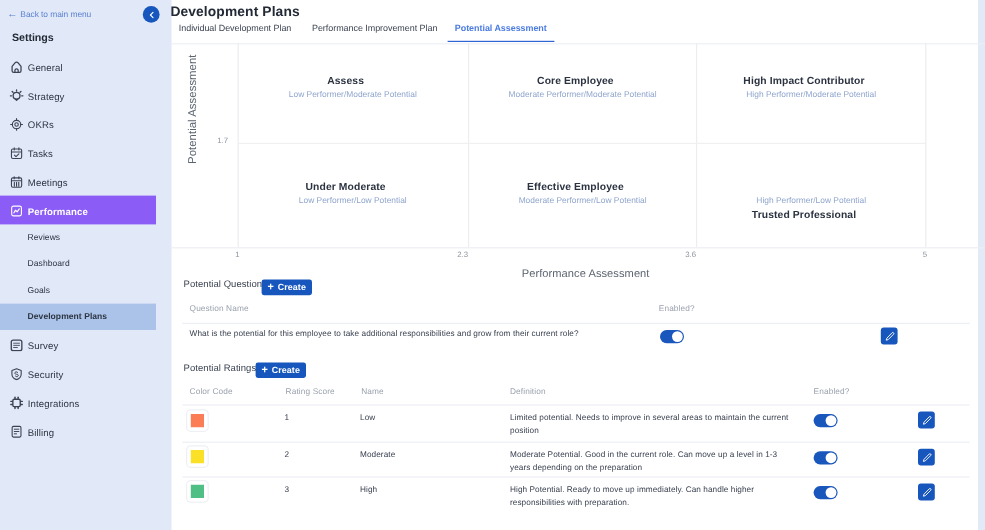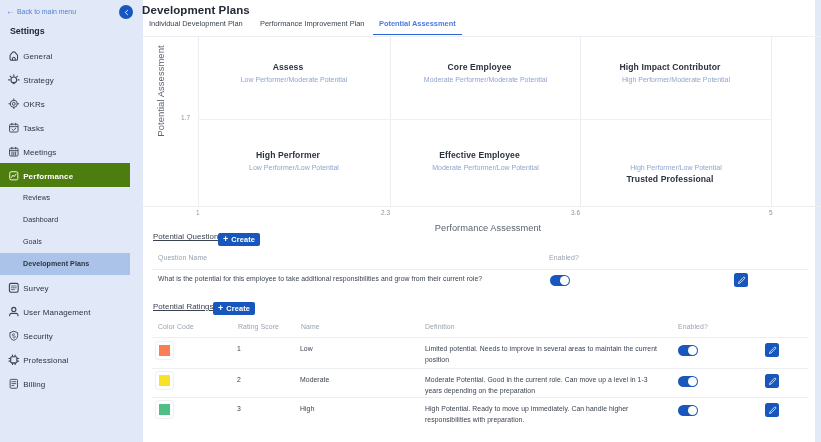--- a/index.html
+++ b/index.html
@@ -15,21 +15,21 @@
   .settings-title{position:absolute;left:10px;top:26px;font-size:8.9px;font-weight:bold;
                   color:#232a36;letter-spacing:-.05px;}
 
   .nav{position:absolute;left:0;top:43px;width:168px;}
   .nav-item{position:relative;height:24px;display:flex;align-items:center;
             padding-left:8px;box-sizing:border-box;width:130px;}
   .nav-item .ico{width:11.6px;height:11.6px;margin-right:3.6px;flex:0 0 auto;display:block;
                  position:relative;top:0.5px;}
   .nav-item .lbl{font-size:8px;color:#2c3442;letter-spacing:.1px;font-weight:500;
                  position:relative;top:1px;}
-  .nav-item.active{background:#4d7c0f;border-radius:0;}
+  .nav-item.active{background:#8b5cf6;border-radius:0;}
   .nav-item.active .lbl{color:#fff;font-weight:bold;}
   .nav-sub{height:22px;display:flex;align-items:center;padding-left:23px;
            box-sizing:border-box;width:130px;}
   .nav-sub .lbl{font-size:7.1px;color:#2c3442;letter-spacing:.05px;position:relative;top:0px;}
   .nav-sub.active{background:#abc3e8;}
   .nav-sub.active .lbl{font-weight:bold;}
 
   
   .card{position:absolute;left:143px;top:0;width:672px;height:442px;background:#fff;}
   .page-title{position:absolute;left:142px;top:4px;font-size:11.5px;font-weight:bold;
@@ -53,21 +53,21 @@
   .grid-h{position:absolute;height:1px;background:#f0f0f3;}
   .axis-x{position:absolute;height:1px;background:#eceef2;}
   .tick{position:absolute;font-size:6.5px;color:#8c939f;}
   .quad-title{position:absolute;font-size:8.6px;font-weight:bold;color:#2b3240;
               text-align:center;letter-spacing:.1px;}
   .quad-sub{position:absolute;font-size:7px;color:#8fa5cd;text-align:center;
             line-height:10px;}
   .xlabel{position:absolute;font-size:9.25px;color:#5c6470;text-align:center;letter-spacing:.05px;}
 
   
-  .sec-label{position:absolute;font-size:7.9px;color:#3a4150;letter-spacing:.05px;text-decoration:underline;}
+  .sec-label{position:absolute;font-size:7.9px;color:#3a4150;letter-spacing:.05px;}
   .create-btn{position:absolute;height:13px;background:#1757bd;border-radius:2px;
               display:flex;align-items:center;justify-content:center;padding:0 5px;
               font-size:7.4px;color:#fff;font-weight:bold;letter-spacing:.1px;}
   .create-btn .plus{font-size:9px;margin-right:3px;font-weight:bold;line-height:1;}
 
   .thead{position:absolute;font-size:6.9px;color:#9aa1ad;letter-spacing:.1px;}
   .hline{position:absolute;height:1px;background:#eceff4;}
   .cell{position:absolute;font-size:6.85px;color:#3a4150;letter-spacing:.06px;
         line-height:10.5px;}
   .toggle{position:absolute;width:20px;height:11px;border-radius:6px;background:#1a57bd;}
@@ -182,27 +182,20 @@
           <rect x="2.9" y="2.9" width="18.2" height="18.2" rx="3.4" fill="none" stroke="#3b4354" stroke-width="2.3"></rect>
           <g stroke="#3b4354" stroke-width="1.5" stroke-linecap="round">
             <path d="M6.9 8.3 H17.1"></path>
               <path d="M6.9 12 H17.1"></path>
               <path d="M6.9 15.7 H13.4"></path>
           </g>
         </svg>
         <span class="lbl">Survey</span>
       </div>
 
-      <div class="nav-item">
-        <svg class="ico" viewBox="0 0 24 24">
-          <circle cx="12" cy="7.2" r="4.3" fill="none" stroke="#3b4354" stroke-width="2.3"></circle>
-          <path d="M3.4 20 v-1.1 a3.7 3.7 0 0 1 3.7 -3.7 h9.8 a3.7 3.7 0 0 1 3.7 3.7 V20" fill="none" stroke="#3b4354" stroke-width="2.3" stroke-linecap="round" stroke-linejoin="round"></path>
-        </svg>
-        <span class="lbl">User Management</span>
-      </div>
 
       <div class="nav-item">
         <svg class="ico" viewBox="0 0 24 24">
           <path d="M12 2.6 L20 5.6 v6.2 c0 4.6 -3.4 8.2 -8 9.6 c-4.6 -1.4 -8 -5 -8 -9.6 V5.6 Z" fill="none" stroke="#3b4354" stroke-width="1.9" stroke-linejoin="round"></path>
           <path d="M13.9 9 a2.6 2.1 0 1 0 -1.9 3.2 a2.6 2.1 0 1 1 -1.9 3.2" fill="none" stroke="#3b4354" stroke-width="1.7" stroke-linecap="round"></path>
         </svg>
         <span class="lbl">Security</span>
       </div>
 
       <div class="nav-item">
@@ -212,21 +205,21 @@
             <path d="M9.3 2.1 V4.6"></path>
               <path d="M14.7 2.1 V4.6"></path>
             <path d="M9.3 19.4 V21.9"></path>
               <path d="M14.7 19.4 V21.9"></path>
             <path d="M2.1 9.3 H4.6"></path>
               <path d="M2.1 14.7 H4.6"></path>
             <path d="M19.4 9.3 H21.9"></path>
               <path d="M19.4 14.7 H21.9"></path>
           </g>
         </svg>
-        <span class="lbl">Professional</span>
+        <span class="lbl">Integrations</span>
       </div>
 
       <div class="nav-item">
         <svg class="ico" viewBox="0 0 24 24">
           <rect x="4.4" y="2.8" width="15.2" height="18.4" rx="2.2" fill="none" stroke="#3b4354" stroke-width="1.9"></rect>
           <g stroke="#3b4354" stroke-width="1.7" stroke-linecap="round">
             <path d="M8 7.6 H16"></path>
               <path d="M8 11.6 H16"></path>
               <path d="M8 15.6 H12"></path>
           </g>
@@ -271,21 +264,21 @@
 
     <div class="quad-title" style="left:50.0px;top:26px;width:190px;">Assess</div>
     <div class="quad-sub" style="left:56.0px;top:39px;width:190px;">Low Performer/Moderate Potential</div>
 
     <div class="quad-title" style="left:242.0px;top:26px;width:189px;">Core Employee</div>
     <div class="quad-sub" style="left:280.0px;top:39px;width:125px;">Moderate Performer/Moderate Potential</div>
 
     <div class="quad-title" style="left:432.0px;top:26px;width:190px;">High Impact Contributor</div>
     <div class="quad-sub" style="left:438.0px;top:39px;width:190px;">High Performer/Moderate Potential</div>
 
-    <div class="quad-title" style="left:50.0px;top:114px;width:190px;">High Performer</div>
+    <div class="quad-title" style="left:50.0px;top:114px;width:190px;">Under Moderate</div>
     <div class="quad-sub" style="left:56.0px;top:127px;width:190px;">Low Performer/Low Potential</div>
 
     <div class="quad-title" style="left:242.0px;top:114px;width:189px;">Effective Employee</div>
     <div class="quad-sub" style="left:248.0px;top:127px;width:189px;">Moderate Performer/Low Potential</div>
 
     <div class="quad-title" style="left:432.0px;top:114px;width:190px;margin-top:24px;">Trusted Professional</div>
     <div class="quad-sub" style="left:438.0px;top:127px;width:190px;">High Performer/Low Potential</div>
 
     <div class="xlabel" style="left:58px;top:187px;width:574px;">Performance Assessment</div>
   </div>

